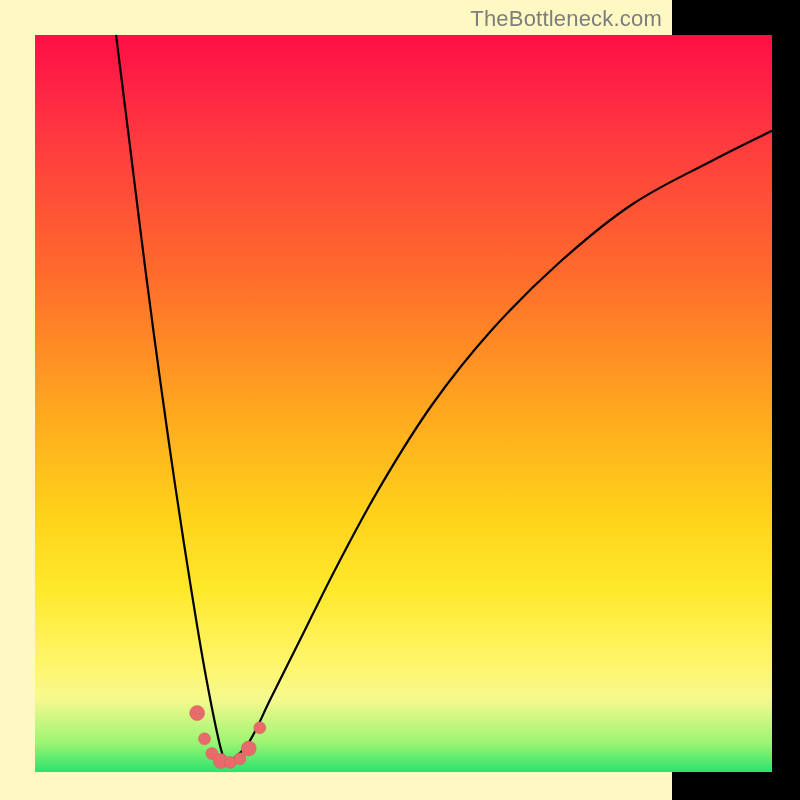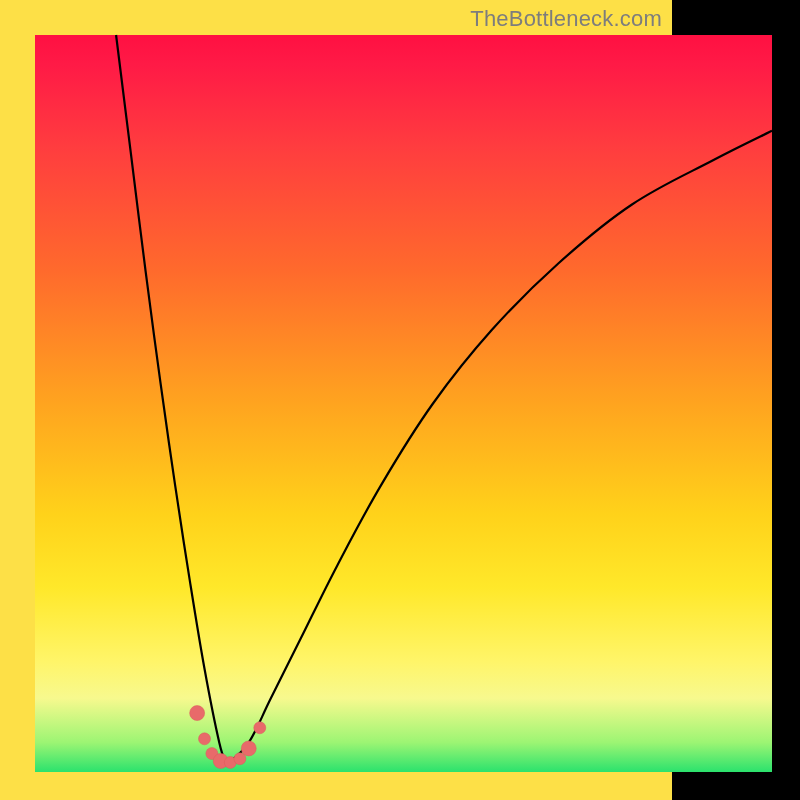--- a/index.html
+++ b/index.html
@@ -10,21 +10,21 @@
     background: #000;
     overflow: hidden;
     font-family: Arial, Helvetica, sans-serif;
   }
   .frame {
     position: absolute;
     left: 0;
     top: 0;
     width: 672px;
     height: 800px;
-    background: #fde047;
+    background: #fef9c3;
   }
   .plot-area {
     position: absolute;
     left: 35px;
     top: 35px;
     width: 737px;
     height: 737px;
     
     background: linear-gradient(to bottom,
       #ff1042 0%,

